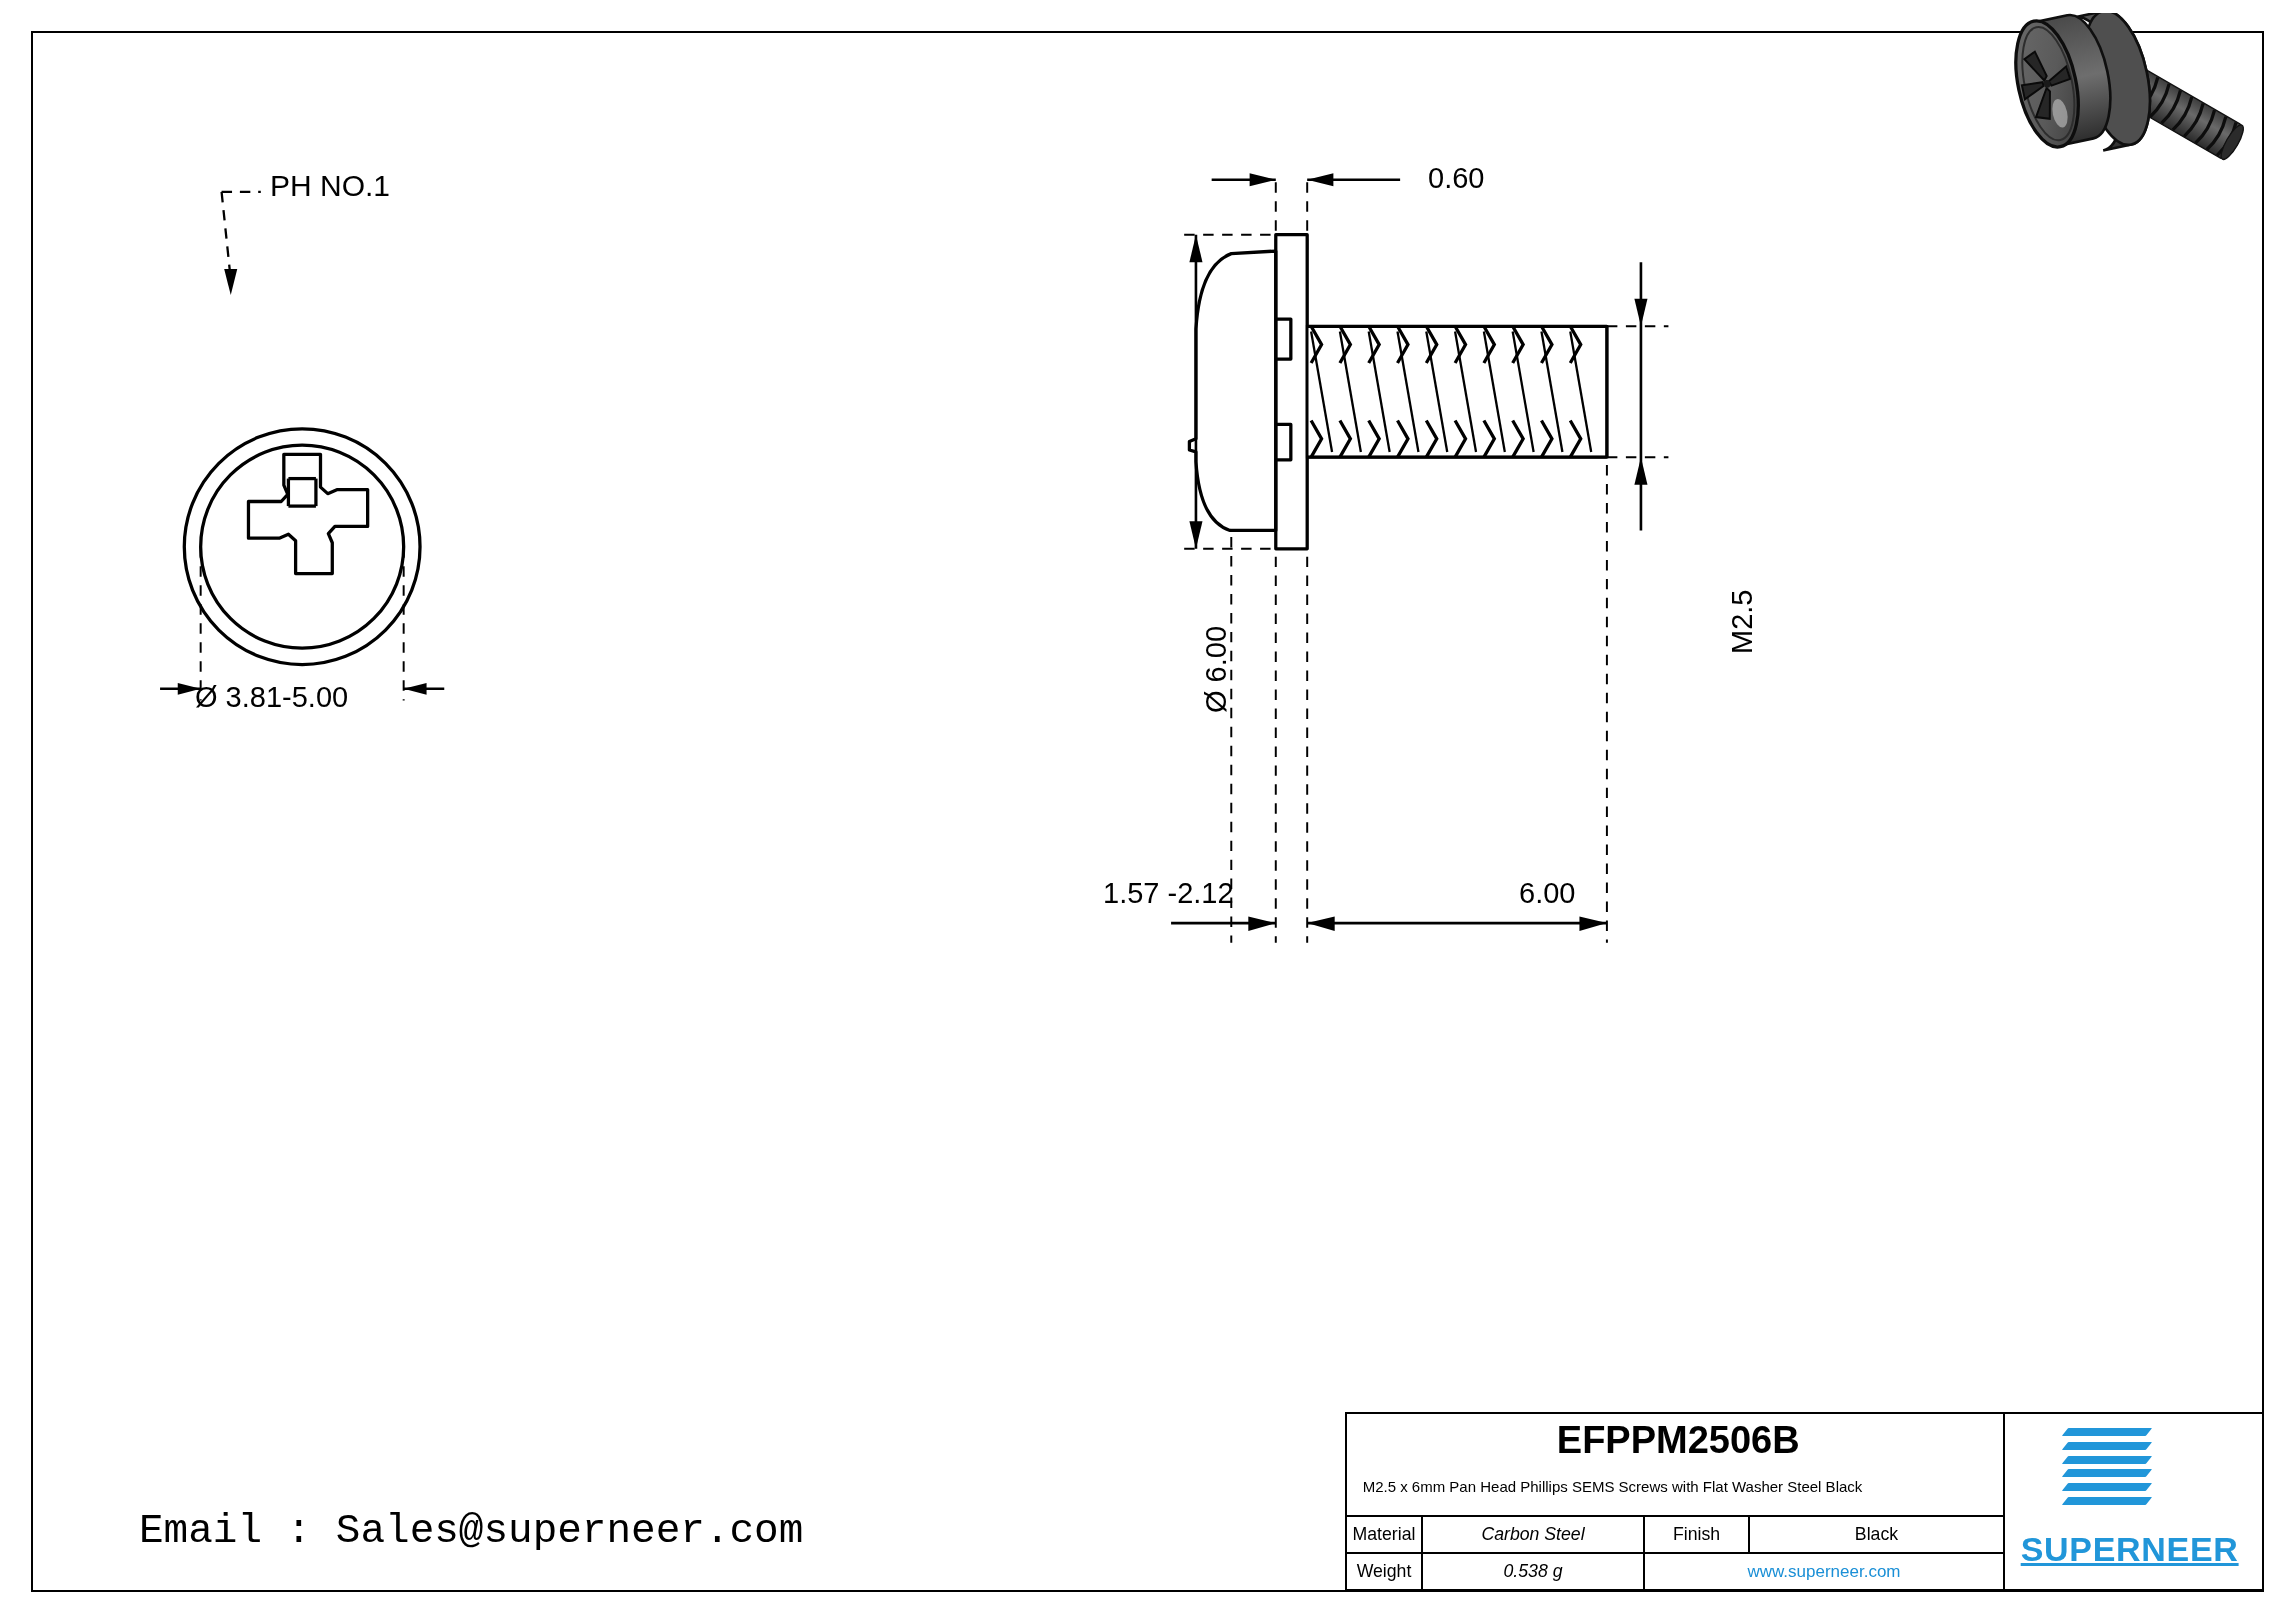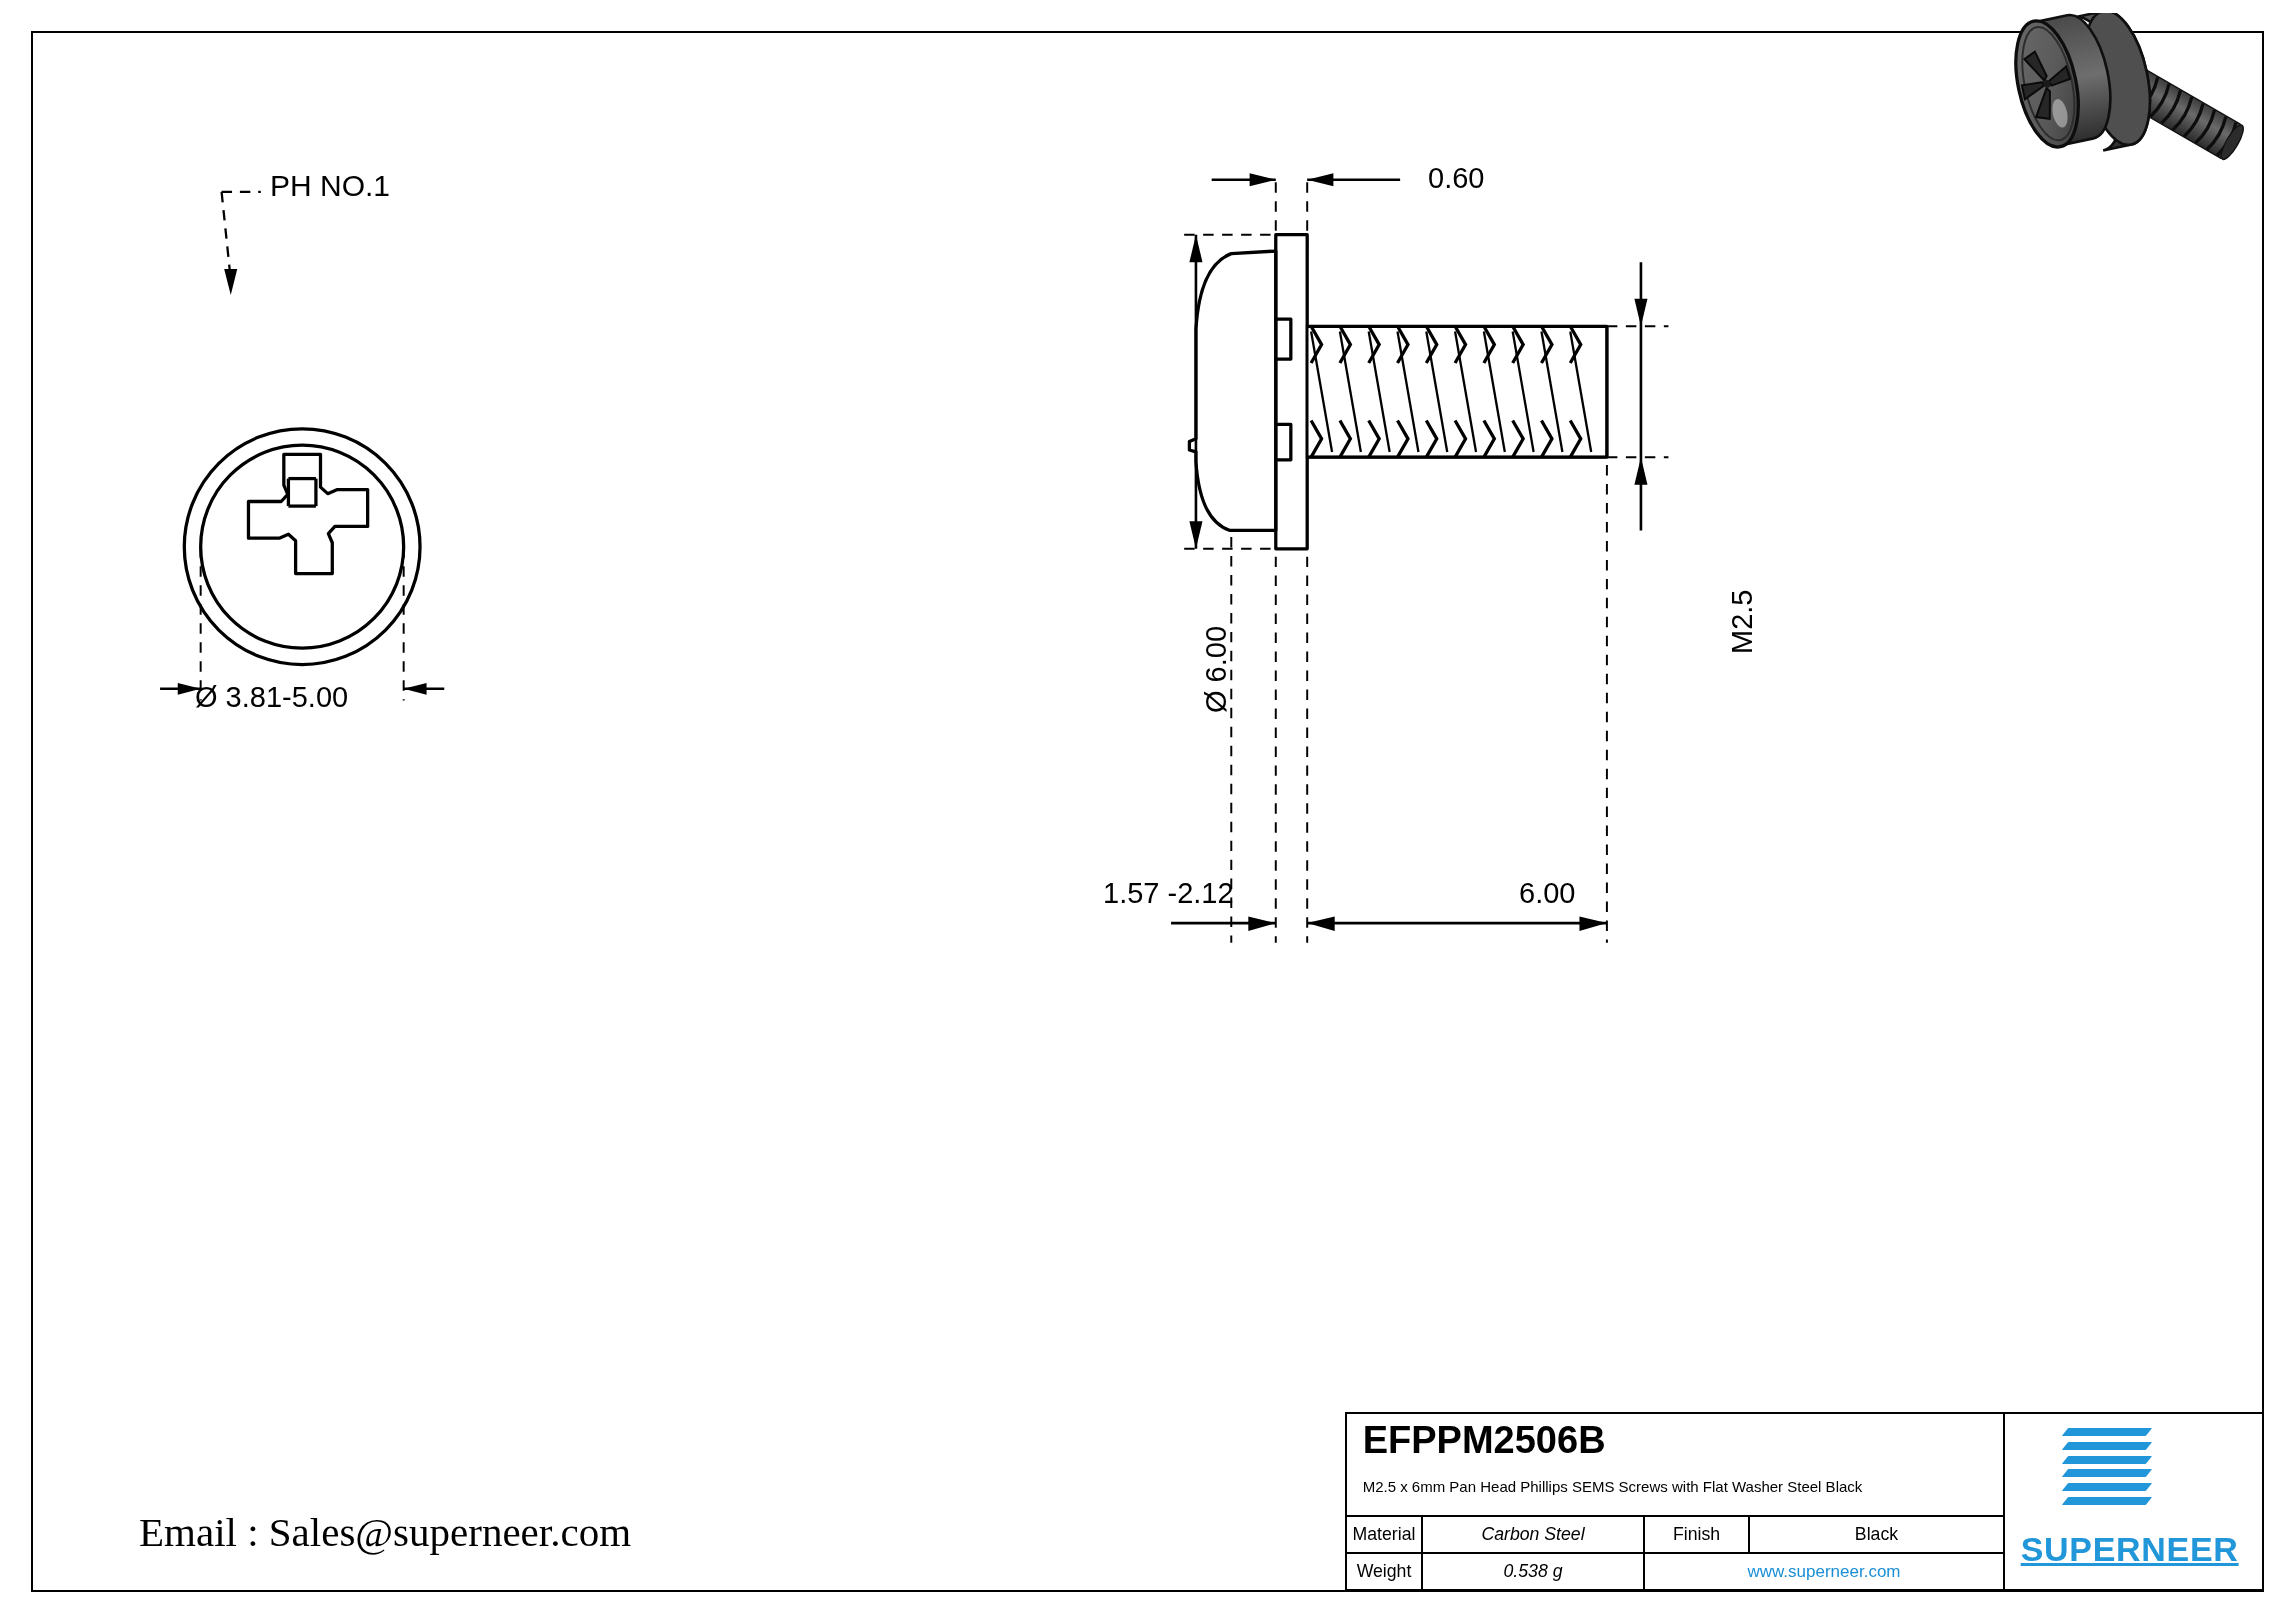--- a/index.html
+++ b/index.html
@@ -11,42 +11,42 @@
   .abs{position:absolute;}
 
   
   .titleblock{position:absolute;left:1345px;top:1412px;width:919px;height:179px;
               border:2.6px solid #000;box-sizing:border-box;display:flex;}
   .tb-left{width:658px;height:100%;box-sizing:border-box;border-right:2.6px solid #000;
            display:flex;flex-direction:column;}
   .tb-desc{flex:0 0 103px;box-sizing:border-box;border-bottom:2.6px solid #000;
            padding:6.5px 9.2px 0 15.7px;}
   .tb-partno{font-size:38px;font-weight:bold;letter-spacing:0px;line-height:39px;
-             font-family:"Liberation Sans", sans-serif;}
+             font-family:"Liberation Sans", sans-serif;text-align:center;}
   .tb-descr{font-size:15px;line-height:20px;margin-top:17px;}
   .tb-row{flex:1 1 0;display:flex;box-sizing:border-box;}
   .tb-row.first{border-bottom:2.6px solid #000;}
   .tb-cell{box-sizing:border-box;display:flex;align-items:center;justify-content:center;
            font-size:17.7px;}
   .tb-cell.bd{border-right:2.6px solid #000;}
   .c-label{width:76px;}
   .c-val1{width:222px;font-style:italic;}
   .c-label2{width:105px;}
   .c-val2{flex:1;}
   .c-link{flex:1;color:#1a8fd6;font-size:17px;}
   .tb-right{flex:1;position:relative;}
   .logo-bars{position:absolute;left:59px;top:14.4px;width:92px;height:85px;}
   .logo-bars span{position:absolute;display:block;height:7.9px;width:84px;
         background:#2196d9;transform:skewX(-38deg);transform-origin:left center;border-radius:0.7px;}
   .logo-text{position:absolute;left:15.7px;top:116px;font-size:34px;font-weight:bold;
              letter-spacing:0.7px;color:#2196d9;font-family:"Liberation Sans", sans-serif;text-decoration:underline;}
 
   
   .email{position:absolute;left:139px;top:1508px;font-size:41px;
-         font-family:Liberation Serif, serif;letter-spacing:0px;}
+         font-family:Liberation Mono, monospace;letter-spacing:0px;}
 
   
   .dimtxt{position:absolute;font-size:26px;font-family:"Liberation Sans", sans-serif;
           white-space:nowrap;}
   .rot90{transform:rotate(-90deg);transform-origin:left top;}
 </style>
 </head>
 <body>
 
 <div class="frame"></div>

